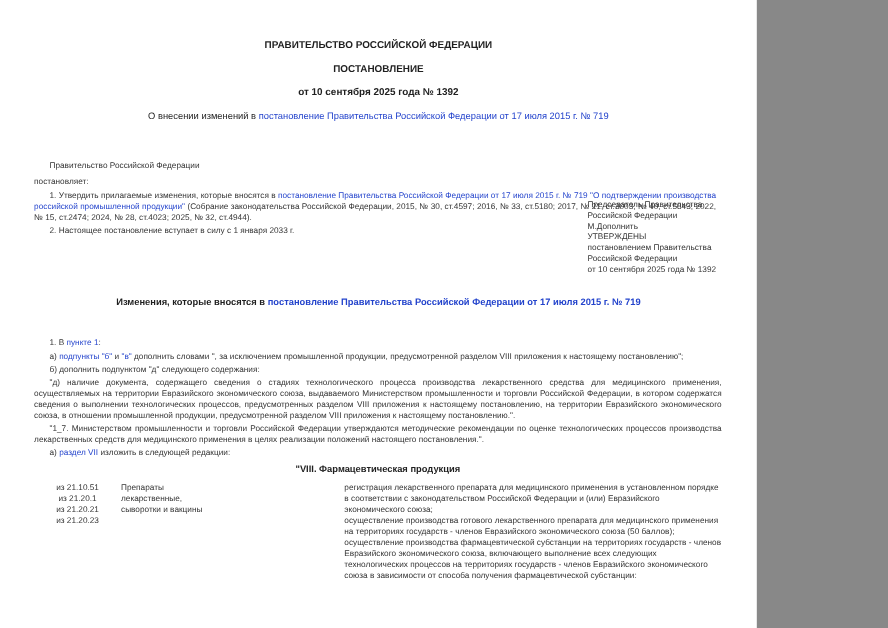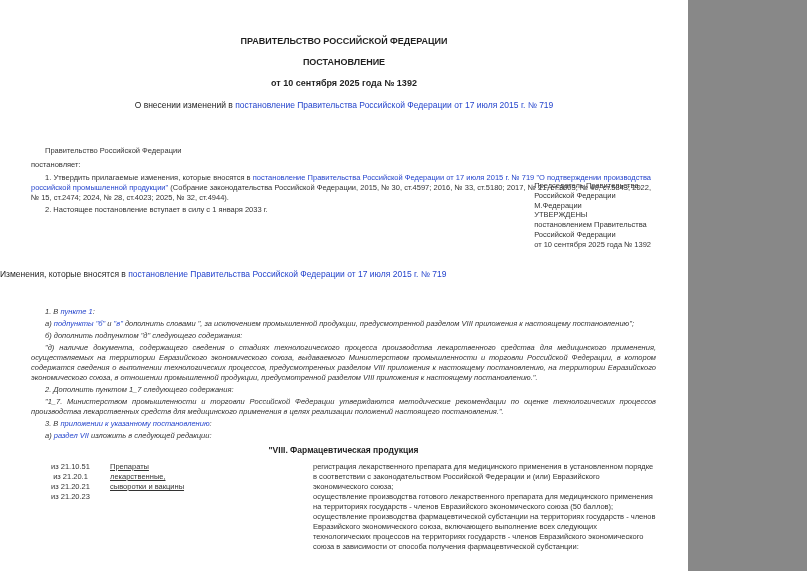--- a/index.html
+++ b/index.html
@@ -28,33 +28,33 @@
   .mt3{margin-top:3px;}
   .mt4{margin-top:4px;}
   
   .signature{
     position:absolute;right:37px;top:181px;
     text-align:left;line-height:9.8px;
   }
   
   .amendments-title{
     position:absolute;left:0;top:269px;width:100%;
-    font-size:8.5px;font-weight:normal;line-height:11px;color:#1f1f1f;
+    text-align:center;font-size:8.5px;font-weight:bold;line-height:11px;color:#1f1f1f;
   }
   .amendments{position:absolute;left:31px;right:32px;top:307px;line-height:10px;}
-  .apara{text-indent:14px;font-style:italic;}
+  .apara{text-indent:14px;}
   .apara + .apara{margin-top:2px;}
   .section-title{
     text-align:center;font-size:8.5px;font-weight:bold;line-height:11px;
     margin-top:4px;color:#1f1f1f;
   }
   
   .amend-table{display:flex;margin-top:6px;line-height:10px;}
   .col-codes{width:79px;flex:0 0 auto;text-align:center;}
-  .col-name{width:203px;flex:0 0 auto;text-decoration:underline;}
+  .col-name{width:203px;flex:0 0 auto;}
   .col-reqs{flex:1 1 auto;}
   .doc-link{
     color:var(--link-color,#2444cc);
     text-decoration:none;cursor:pointer;
   }
 </style>
 </head>
 <body>
 
 <div class="page">
@@ -70,40 +70,38 @@
     <p class="para indent"><span>Правительство Российской Федерации</span></p>
     <p class="para mt4"><span>постановляет:</span></p>
     <p class="para indent justify mt3"><span>1. Утвердить прилагаемые изменения, которые вносятся в </span><a href="#" class="doc-link">постановление Правительства Российской Федерации от 17 июля 2015 г. № 719 "О подтверждении производства российской промышленной продукции"</a><span> (Собрание законодательства Российской Федерации, 2015, № 30, ст.4597; 2016, № 33, ст.5180; 2017, № 21, ст.3003; № 40, ст.5843; 2022, № 15, ст.2474; 2024, № 28, ст.4023; 2025, № 32, ст.4944).</span></p>
     <p class="para indent mt2"><span>2. Настоящее постановление вступает в силу с 1 января 2033 г.</span></p>
   </div>
 
   <div class="signature">
     <div>
         <div>Председатель Правительства</div>
         <div>Российской Федерации</div>
-        <div>М.Федерации</div>
+        <div>М.Дополнить</div>
       </div>
     <div>
         <div>УТВЕРЖДЕНЫ</div>
         <div>постановлением Правительства</div>
         <div>Российской Федерации</div>
         <div>от 10 сентября 2025 года № 1392</div>
       </div>
   </div>
 
   <div class="amendments-title"><span>Изменения, которые вносятся в </span><a href="#" class="doc-link">постановление Правительства Российской Федерации от 17 июля 2015 г. № 719</a></div>
 
   <div class="amendments">
     <p class="apara"><span>1. В </span><a href="#" class="doc-link">пункте 1</a><span>:</span></p>
     <p class="apara"><span>а) </span><a href="#" class="doc-link">подпункты "б"</a><span> и </span><a href="#" class="doc-link">"в"</a><span> дополнить словами ", за исключением промышленной продукции, предусмотренной разделом VIII приложения к настоящему постановлению";</span></p>
     <p class="apara"><span>б) дополнить подпунктом "д" следующего содержания:</span></p>
     <p class="apara justify"><span>"д) наличие документа, содержащего сведения о стадиях технологического процесса производства лекарственного средства для медицинского применения, осуществляемых на территории Евразийского экономического союза, выдаваемого Министерством промышленности и торговли Российской Федерации, в котором содержатся сведения о выполнении технологических процессов, предусмотренных разделом VIII приложения к настоящему постановлению, на территории Евразийского экономического союза, в отношении промышленной продукции, предусмотренной разделом VIII приложения к настоящему постановлению.".</span></p>
-    <p class="apara"><span>2. Дополнить пунктом 1_7 следующего содержания:</span></p>
     <p class="apara justify"><span>"1_7. Министерством промышленности и торговли Российской Федерации утверждаются методические рекомендации по оценке технологических процессов производства лекарственных средств для медицинского применения в целях реализации положений настоящего постановления.".</span></p>
-    <p class="apara"><span>3. В </span><a href="#" class="doc-link">приложении к указанному постановлению</a><span>:</span></p>
     <p class="apara"><span>а) </span><a href="#" class="doc-link">раздел VII</a><span> изложить в следующей редакции:</span></p>
 
     <div class="section-title">"VIII. Фармацевтическая продукция</div>
 
     <div class="amend-table">
       <div class="col-codes">
           <div>из 21.10.51</div>
           <div>из 21.20.1</div>
           <div>из 21.20.21</div>
           <div>из 21.20.23</div>

